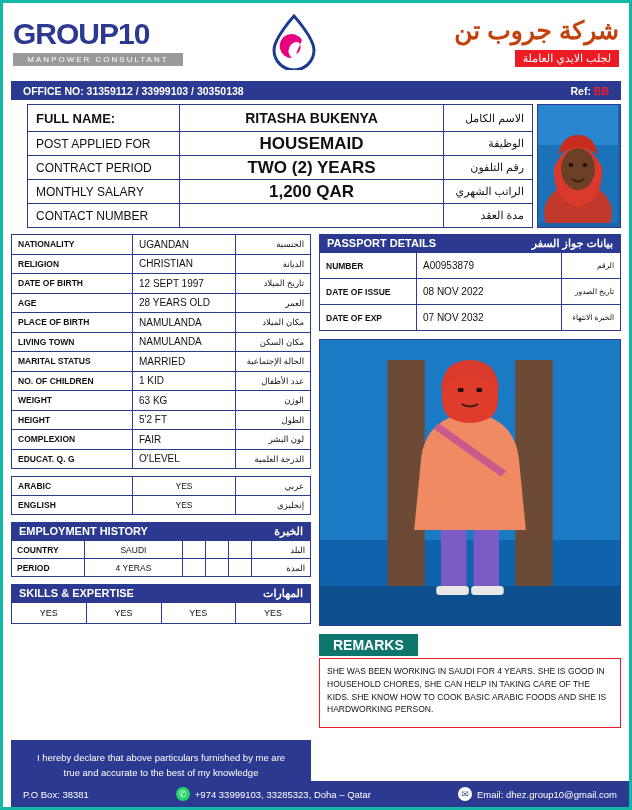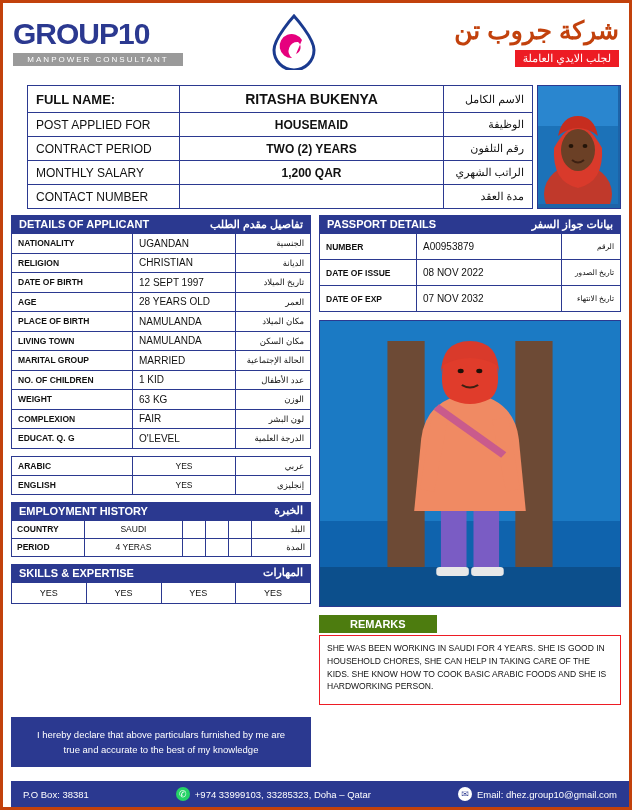--- a/index.html
+++ b/index.html
@@ -7,21 +7,21 @@
     width:632px;height:810px;
     background:#ffffff;
     font-family:"Liberation Sans", sans-serif;
     color:#111;
     -webkit-font-smoothing:antialiased;
   }
   .page{
     position:relative;
     width:632px;height:810px;
     box-sizing:border-box;
-    border:3px solid #c2410c;
+    border:3px solid #14b8a6;
     background:#fff;
     overflow:hidden;
   }
   
   .header{
     position:relative;
     height:78px;
     display:flex;align-items:center;
     padding:0 10px;
     box-sizing:border-box;
@@ -77,21 +77,21 @@
     flex:1;border-collapse:collapse;
   }
   .top-table td{
     border:1px solid #2b3990;
     height:23px;
     font-size:11.5px;
     padding:0 8px;
     vertical-align:middle;
   }
   .top-table td.lbl{width:135px;font-size:12px;}
-  .top-table td.val{text-align:center;font-weight:bold;font-size:12px;}
+  .top-table td.val{text-align:center;font-weight:bold;font-size:17px;}
   .top-table td.ar{width:72px;text-align:right;direction:rtl;font-size:11px;}
   .top-table tr.big td{height:26px;}
   .top-table tr.big td.lbl{font-size:13px;font-weight:bold;}
   .top-table tr.big td.val{font-size:14px;}
   .photo-box{
     width:82px;margin-left:4px;
     border:1px solid #2b3990;
     background:#1d64a8;
     overflow:hidden;
     position:relative;
@@ -140,22 +140,22 @@
   .ltable td.a{width:62px;text-align:right;direction:rtl;font-size:8.5px;margin-top:28px;}
   .etable{width:100%;border-collapse:collapse;}
   .etable td{border:1px solid #2b3990;height:17px;font-size:8.5px;padding:0 5px;text-align:center;}
   .etable td.k{width:62px;font-weight:bold;text-align:left;}
   .etable td.a{width:48px;text-align:right;direction:rtl;}
   .stable{width:100%;border-collapse:collapse;}
   .stable td{border:1px solid #2b3990;height:18px;font-size:9px;text-align:center;}
   .stable td.h{font-weight:bold;font-size:9px;}
   
   .remarks-badge{
-    display:inline-block;background:#4d7c0f;color:#fff;
-    font-size:11px;font-weight:bold;padding:3px 31px;
+    display:inline-block;background:#0f766e;color:#fff;
+    font-size:14px;font-weight:bold;padding:3px 14px;
     margin-top:8px;
   }
   .remarks-box{
     border:1px solid #ed1c24;
     font-size:8.5px;line-height:1.5;
     padding:6px 7px;margin-top:2px;
     min-height:56px;
   }
   
   .declaration{
@@ -203,20 +203,27 @@
           <path d="M34 26 a12 12 0 1 0 -10 18 a9 9 0 0 1 6 -16 a7 7 0 0 1 -2 12" fill="#e6007e"></path>
         </svg>
       </span>
     </div>
     <div class="arabic-head">
       <div class="a1">شركة جروب تن</div>
       <div class="a2">لجلب الايدي العاملة</div>
     </div>
   </div>
 
+  <div class="office-bar">
+    <span>OFFICE NO: 31359112 / 33999103 / 30350138</span>
+    <span class="ref">
+      <span>Ref:</span>
+      <b>BB</b>
+    </span>
+  </div>
 
   <div class="top-wrap">
     <table class="top-table">
       <tbody>
           <tr class="big">
         <td class="lbl">FULL NAME:</td>
         <td class="val">RITASHA BUKENYA</td>
         <td class="ar">الاسم الكامل</td>
       </tr>
       <tr>
@@ -252,24 +259,20 @@
         <ellipse cx="47" cy="60" rx="2.4" ry="2" fill="#231409"></ellipse>
         <path d="M34 74 q6 5 12 0" stroke="#3d2012" stroke-width="2" fill="none"></path>
         <path d="M20 50 q20 -16 40 0 q-4 -20 -20 -20 q-16 0 -20 20Z" fill="#c62d1f"></path>
       </svg>
     </div>
   </div>
 
   <div class="cols">
 
     <div class="colL">
-      <div class="secbar">
-        <span>DETAILS OF APPLICANT</span>
-        <span class="ar">تفاصيل مقدم الطلب</span>
-      </div>
       <table class="dtable">
         <tbody>
             <tr>
               <td class="k">NATIONALITY</td>
               <td class="v">UGANDAN</td>
               <td class="a">الجنسية</td>
             </tr>
         <tr>
               <td class="k">RELIGION</td>
               <td class="v">CHRISTIAN</td>
@@ -289,33 +292,38 @@
               <td class="k">PLACE OF BIRTH</td>
               <td class="v">NAMULANDA</td>
               <td class="a">مكان الميلاد</td>
             </tr>
         <tr>
               <td class="k">LIVING TOWN</td>
               <td class="v">NAMULANDA</td>
               <td class="a">مكان السكن</td>
             </tr>
         <tr>
-              <td class="k">MARITAL GROUP</td>
+              <td class="k">MARITAL STATUS</td>
               <td class="v">MARRIED</td>
               <td class="a">الحالة الإجتماعية</td>
             </tr>
         <tr>
               <td class="k">NO. OF CHILDREN</td>
               <td class="v">1 KID</td>
               <td class="a">عدد الأطفال</td>
             </tr>
         <tr>
               <td class="k">WEIGHT</td>
               <td class="v">63 KG</td>
               <td class="a">الوزن</td>
+            </tr>
+        <tr>
+              <td class="k">HEIGHT</td>
+              <td class="v">5'2 FT</td>
+              <td class="a">الطول</td>
             </tr>
         <tr>
               <td class="k">COMPLEXION</td>
               <td class="v">FAIR</td>
               <td class="a">لون البشر</td>
             </tr>
         <tr>
               <td class="k">EDUCAT. Q. G</td>
               <td class="v">O'LEVEL</td>
               <td class="a">الدرجة العلمية</td>
@@ -398,21 +406,21 @@
               <td class="a">الرقم</td>
             </tr>
         <tr>
               <td class="k">DATE OF ISSUE</td>
               <td class="v">08 NOV 2022</td>
               <td class="a">تاريخ الصدور</td>
             </tr>
         <tr>
               <td class="k">DATE OF EXP</td>
               <td class="v">07 NOV 2032</td>
-              <td class="a">تاريخ الانتهاء</td>
+              <td class="a">الخبرة الانتهاء</td>
             </tr>
       </tbody>
         </table>
 
       <div class="photo2">
         <svg width="100%" height="100%" viewBox="0 0 258 285" preserveAspectRatio="none">
           <rect width="258" height="285" fill="#0f63ad"></rect>
           <rect x="0" y="0" width="258" height="200" fill="#1b7ac4"></rect>
           <rect x="58" y="20" width="32" height="240" fill="#6d4a35"></rect>
           <rect x="168" y="20" width="32" height="240" fill="#6d4a35"></rect>

